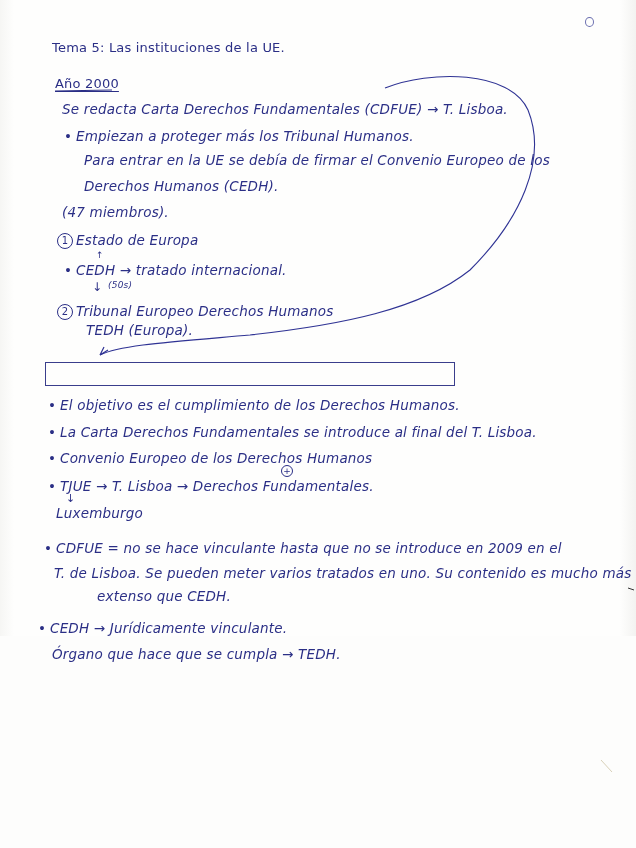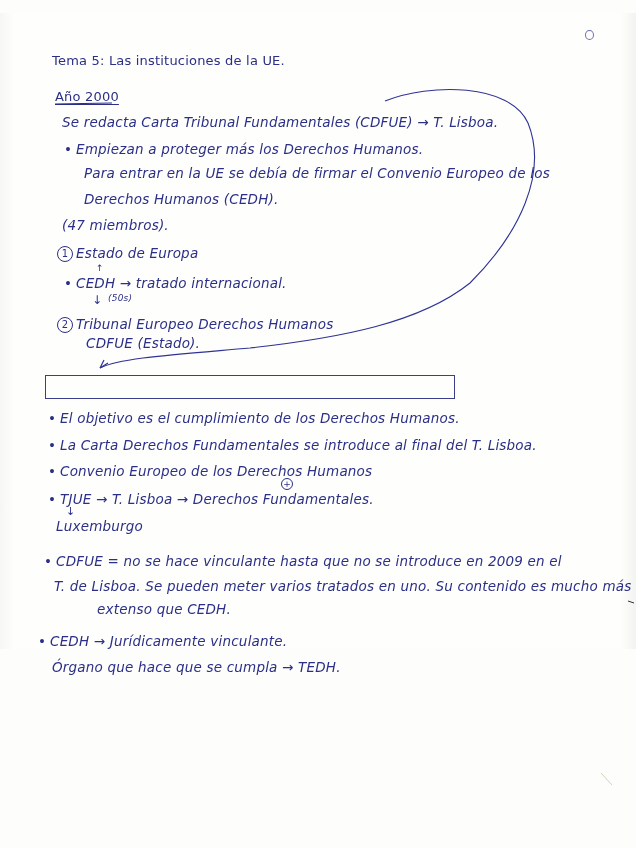--- a/index.html
+++ b/index.html
@@ -4,21 +4,21 @@
 <style>
   html, body { margin: 0; padding: 0; }
   body {
     width: 636px; height: 848px; overflow: hidden;
     background: #fdfdfc;
     position: relative;
     font-family: "DejaVu Sans", sans-serif;
     color: #2b2f86;
   }
   .page {
-    position: absolute; left: 0; top: 13px; width: 636px; height: 636px;
+    position: absolute; left: 0; top: 0; width: 636px; height: 636px;
     background: linear-gradient(90deg, #f6f6f4 0px, #fefefd 14px, #fefefd 620px, #f3f3f1 636px);
   }
   .ln {
     position: absolute;
     white-space: nowrap;
     font-size: 13.5px;
     letter-spacing: 0.2px;
     color: #2b2f86;
     font-style: italic;
   }
@@ -48,39 +48,39 @@
 <body>
 
 <div class="page">
 
   <div class="page-mark"></div>
 
   <div class="ln title" style="left:52px; top:40px;">Tema 5: Las instituciones de la UE.</div>
 
   <div class="ln u title" style="left:55px; top:76px;">Año 2000</div>
 
-  <div class="ln" style="left:62px; top:101px;">Se redacta Carta Tribunal Fundamentales (CDFUE) → T. Lisboa.</div>
+  <div class="ln" style="left:62px; top:101px;">Se redacta Carta Derechos Fundamentales (CDFUE) → T. Lisboa.</div>
 
-  <div class="ln bullet" style="left:76px; top:128px;">Empiezan a proteger más los Derechos Humanos.</div>
+  <div class="ln bullet" style="left:76px; top:128px;">Empiezan a proteger más los Tribunal Humanos.</div>
   <div class="ln" style="left:84px; top:152px;">Para entrar en la UE se debía de firmar el Convenio Europeo de los</div>
   <div class="ln" style="left:84px; top:178px;">Derechos Humanos (CEDH).</div>
   <div class="ln" style="left:62px; top:204px;">(47 miembros).</div>
 
   <div class="ln" style="left:57px; top:232px;">
     <span class="num">1</span><span>Estado de Europa</span>
   </div>
   <div class="ln arrow-glyph small" style="left:96px; top:250px;">↑</div>
   <div class="ln bullet" style="left:76px; top:262px;">CEDH → tratado internacional.</div>
   <div class="ln arrow-glyph" style="left:92px; top:280px; font-size:12px;">↓</div>
   <div class="ln small" style="left:108px; top:280px;">(50s)</div>
 
   <div class="ln" style="left:57px; top:303px;">
     <span class="num">2</span><span>Tribunal Europeo Derechos Humanos</span>
   </div>
-  <div class="ln" style="left:86px; top:322px;">CDFUE (Estado).</div>
+  <div class="ln" style="left:86px; top:322px;">TEDH (Europa).</div>
 
   <div class="boxed"></div>
 
   <div class="ln bullet" style="left:60px; top:397px;">El objetivo es el cumplimiento de los Derechos Humanos.</div>
   <div class="ln bullet" style="left:60px; top:424px;">La Carta Derechos Fundamentales se introduce al final del T. Lisboa.</div>
   <div class="ln bullet" style="left:60px; top:450px;">Convenio Europeo de los Derechos Humanos</div>
 
   <div class="ln bullet" style="left:60px; top:478px;">TJUE → T. Lisboa → Derechos Fundamentales.</div>
   <div class="ln" style="left:281px; top:465px; font-style:normal; font-size:9px; border:1px solid #2b2f86; border-radius:50%; width:10px; height:10px; line-height:10px; text-align:center;">+</div>
   <div class="ln arrow-glyph" style="left:66px; top:492px; font-size:11px;">↓</div>

